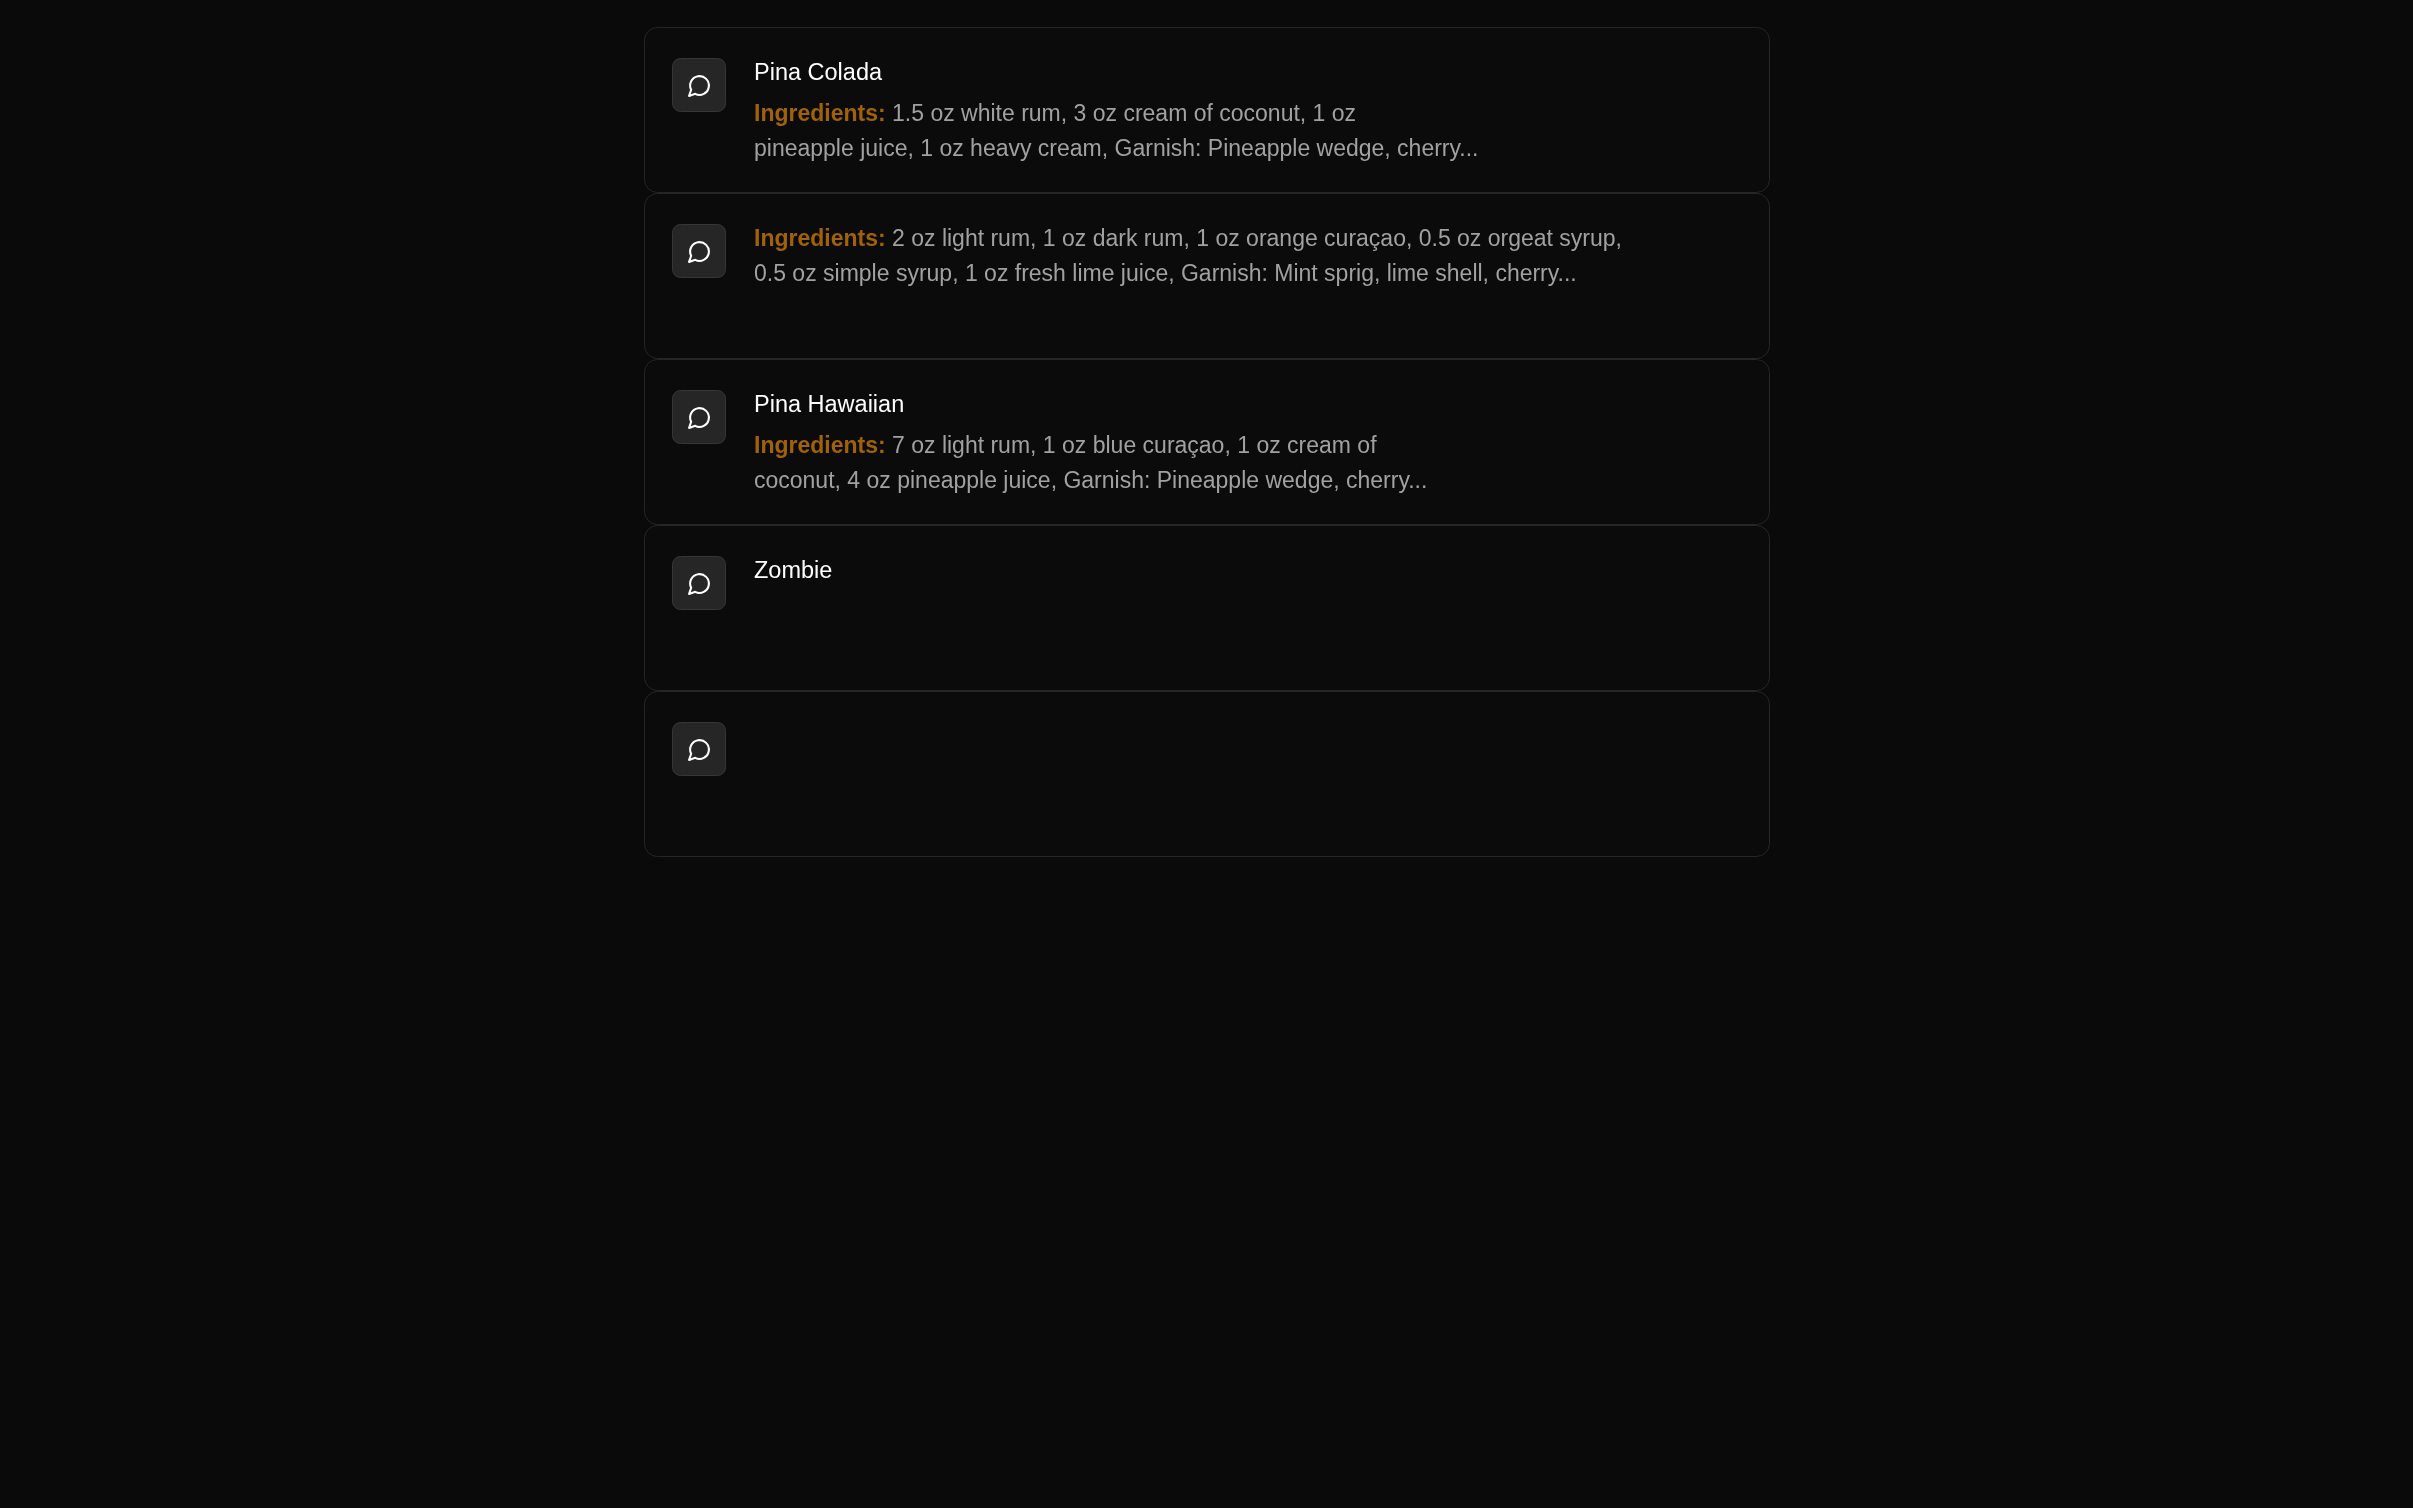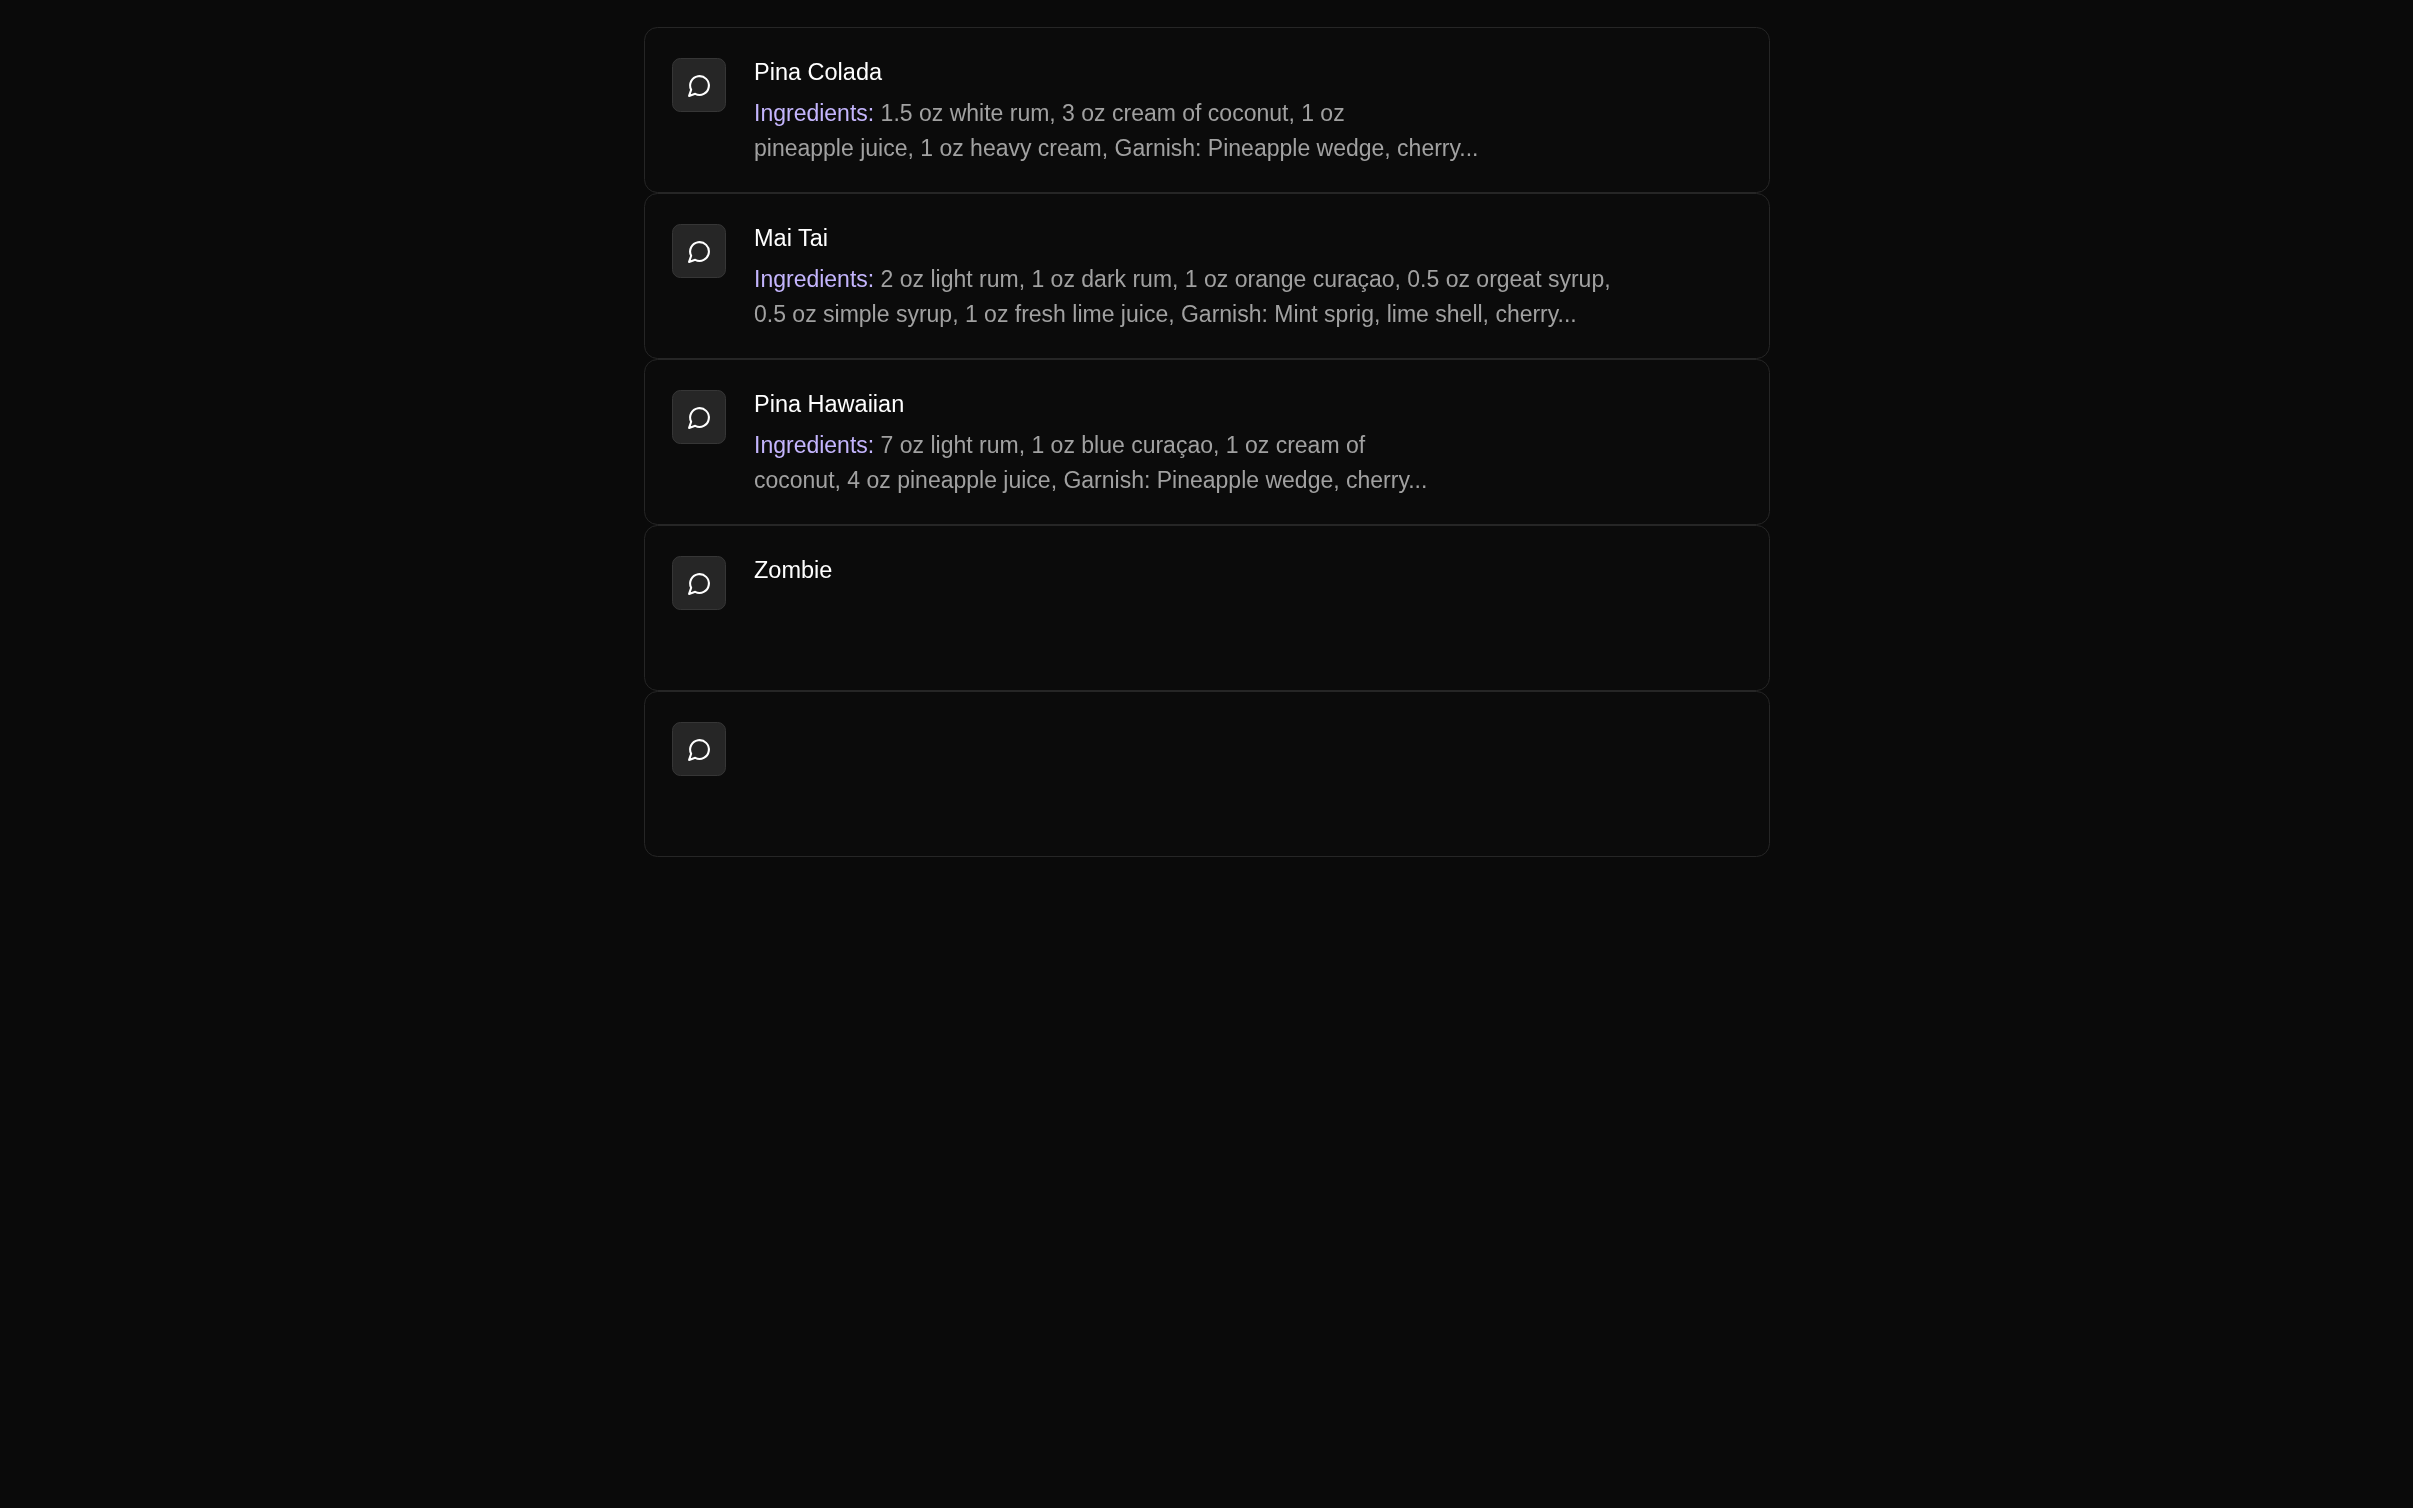--- a/index.html
+++ b/index.html
@@ -63,22 +63,22 @@
       font-weight: 400;
       margin: 0 0 6.7px 0;
     }
     .ingredients {
       font-size: 23px;
       line-height: 35px;
       color: #a1a1a1;
       margin: 0;
     }
     .ingredients .label {
-      font-weight: 400;
-      color: #c4b5fd;
+      font-weight: 700;
+      color: #a16207;
     }
   </style>
 </head>
 <body>
 
 <div class="list">
 
   <div class="card">
     <div class="icon-box">
       <svg viewBox="0 0 24 24" fill="none" stroke="#ffffff" stroke-width="2" stroke-linecap="round" stroke-linejoin="round">
@@ -91,21 +91,20 @@
     </div>
   </div>
 
   <div class="card">
     <div class="icon-box">
       <svg viewBox="0 0 24 24" fill="none" stroke="#ffffff" stroke-width="2" stroke-linecap="round" stroke-linejoin="round">
           <path d="M7.9 20A9 9 0 1 0 4 16.1L2 22Z"></path>
         </svg>
     </div>
     <div class="content">
-      <div class="title">Mai Tai</div>
       <p class="ingredients"><span class="label">Ingredients:</span> <span>2 oz light rum, 1 oz dark rum, 1 oz orange curaçao, 0.5 oz orgeat syrup,</span><br><span>0.5 oz simple syrup, 1 oz fresh lime juice, Garnish: Mint sprig, lime shell, cherry...</span></p>
     </div>
   </div>
 
   <div class="card">
     <div class="icon-box">
       <svg viewBox="0 0 24 24" fill="none" stroke="#ffffff" stroke-width="2" stroke-linecap="round" stroke-linejoin="round">
           <path d="M7.9 20A9 9 0 1 0 4 16.1L2 22Z"></path>
         </svg>
     </div>

